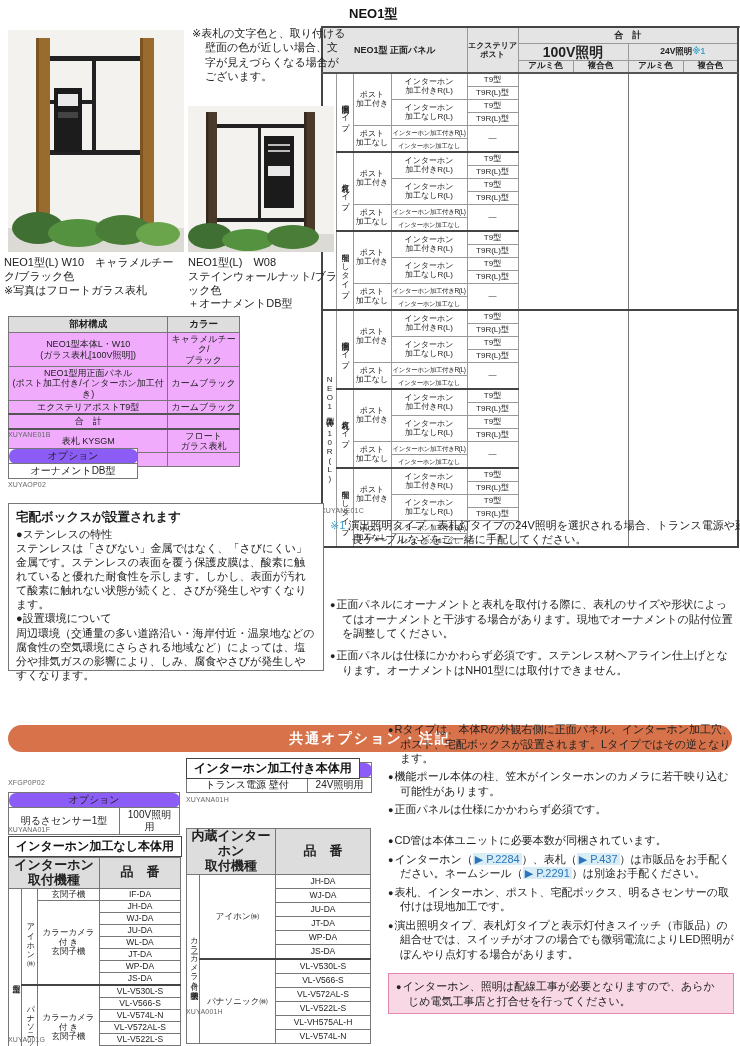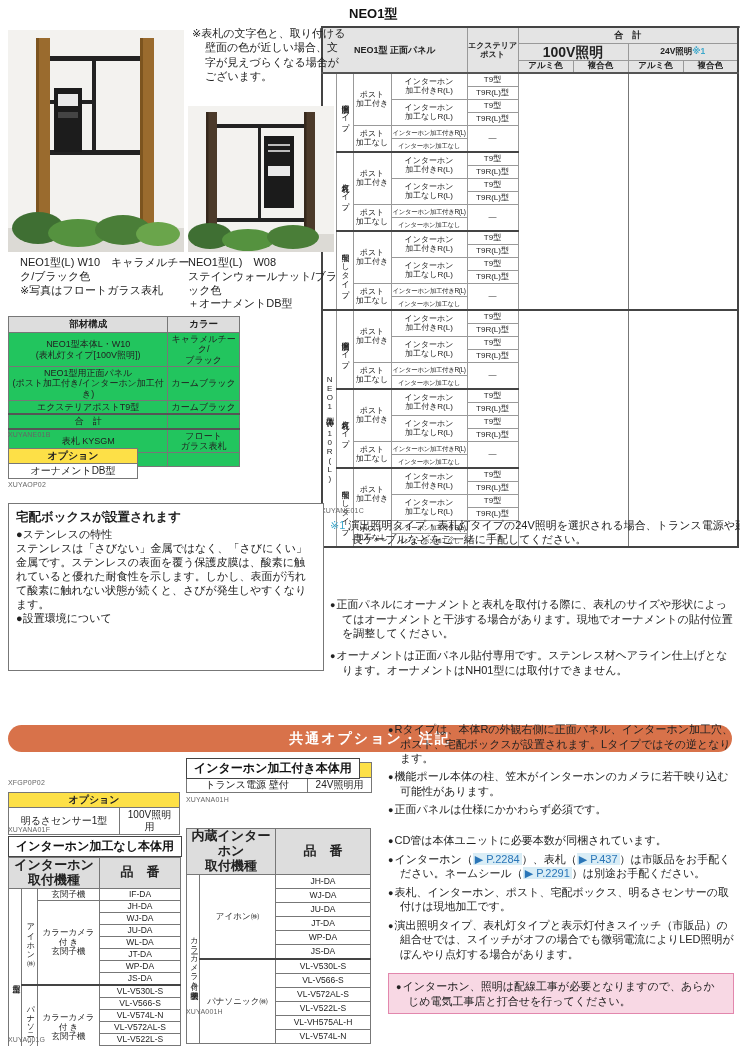--- a/index.html
+++ b/index.html
@@ -31,24 +31,24 @@
 
   
   .photo{position:absolute;}
   .caption{position:absolute;font-size:11px;line-height:1.25;color:#222;}
   .photo-note{position:absolute;left:192px;top:26px;width:142px;font-size:11px;line-height:1.3;
               padding-left:13px;text-indent:-13px;}
 
   
   table.st{border-collapse:collapse;background:#fff;position:absolute;border:1.5px solid #555;}
   .st th,.st td{border:1px solid #777;font-size:10px;text-align:center;padding:1px 3px;line-height:1.2;}
-  .st th{background:#fde047;font-weight:bold;}
+  .st th{background:#8b5cf6;font-weight:normal;border-radius:7px;}
 
   
-  table.pt{border-collapse:collapse;position:absolute;left:8px;top:316px;width:232px;border:1.5px solid #555;background:#22c55e;}
+  table.pt{border-collapse:collapse;position:absolute;left:8px;top:316px;width:232px;border:1.5px solid #555;background:#f0abfc;}
   .pt th{border:1px solid #777;background:#ddd;font-size:9.5px;padding:1px 2px;}
   .pt td{border:1px solid #777;font-size:9px;text-align:center;padding:1px 2px;line-height:1.15;}
   .pt tr.tt td{border-top:2px solid #555;}
 
   
   .notice{position:absolute;left:8px;top:503px;width:300px;height:156px;border:1.5px solid #777;
           padding:5px 7px;font-size:11px;line-height:1.28;background:#fff;}
   .notice .t{font-size:12.5px;font-weight:bold;margin-bottom:2px;}
 
   
@@ -440,21 +440,21 @@
       </tbody>
   </table>
   <div class="code" style="left:321px;top:507px">XUYANE01C</div>
 
   <div class="note1">
     <span class="blue">※1</span>
     <span>演出照明タイプ・表札灯タイプの24V照明を選択される場合、トランス電源や延長ケーブルなどをご一緒に手配してください。</span>
   </div>
   <ul class="blist" id="mid-bullets">
       <li>正面パネルにオーナメントと表札を取付ける際に、表札のサイズや形状によってはオーナメントと干渉する場合があります。現地でオーナメントの貼付位置を調整してください。</li>
-      <li>オーナメントは正面パネル貼付専用です。ステンレス材ヘアライン仕上げとなります。オーナメントはNH01型には取付けできません。</li>
+      <li>正面パネルは仕様にかかわらず必須です。ステンレス材ヘアライン仕上げとなります。オーナメントはNH01型には取付けできません。</li>
     </ul>
 
   <div class="photo" style="left:8px;top:30px">
     <svg width="176" height="222">
       <rect width="176" height="222" fill="#f3f2ef"></rect>
       <rect y="198" width="176" height="24" fill="#dcdad5"></rect>
       <rect x="28" y="8" width="14" height="198" fill="#9a6b2e"></rect>
         <rect x="28" y="8" width="3" height="198" fill="#7c541f"></rect>
       <rect x="132" y="8" width="14" height="198" fill="#9a6b2e"></rect>
         <rect x="132" y="8" width="3" height="198" fill="#7c541f"></rect>
@@ -485,41 +485,41 @@
       <rect x="70" y="18" width="3" height="98" fill="#222"></rect>
       <rect x="76" y="30" width="30" height="72" fill="#1b1b1b"></rect>
       <rect x="80" y="38" width="22" height="2" fill="#bbb"></rect>
       <rect x="80" y="44" width="22" height="2" fill="#bbb"></rect>
       <rect x="80" y="60" width="22" height="10" fill="#e9e9e9"></rect>
       <ellipse cx="22" cy="130" rx="22" ry="13" fill="#3f6f33"></ellipse>
       <ellipse cx="60" cy="134" rx="26" ry="11" fill="#55923f"></ellipse>
       <ellipse cx="105" cy="131" rx="26" ry="12" fill="#4a7e38"></ellipse>
     </svg>
   </div>
-  <div class="caption pre" style="left:20px;top:256px;width:176px">NEO1型(L) W10　キャラメルチーク/ブラック色
+  <div class="caption pre" style="left:4px;top:256px;width:176px">NEO1型(L) W10　キャラメルチーク/ブラック色
 ※写真はフロートガラス表札</div>
   <div class="caption pre" style="left:188px;top:256px;width:150px">NEO1型(L)　W08
 ステインウォールナット/ブラック色
 ＋オーナメントDB型</div>
 
   <table class="pt">
     <colgroup>
         <col style="width:160px">
         <col style="width:72px">
       </colgroup>
     <thead>
       <tr>
         <th>部材構成</th>
         <th>カラー</th>
       </tr>
     </thead>
     <tbody id="parts-tbody">
         <tr>
           <td class="pre">NEO1型本体L・W10
-(表札灯タイプ[100V照明])</td>
+(ガラス表札[100V照明])</td>
           <td class="pre">キャラメルチーク/
 ブラック</td>
         </tr>
         <tr>
           <td class="pre">NEO1型用正面パネル
 (ポスト加工付き/インターホン加工付き)</td>
           <td class="pre">カームブラック</td>
         </tr>
         <tr>
           <td class="pre">エクステリアポストT9型</td>
@@ -552,20 +552,21 @@
         </tr>
   </tbody>
     </table>
   <div class="code" style="left:8px;top:481px">XUYAOP02</div>
 
   <div class="notice">
     <div class="t">宅配ボックスが設置されます</div>
     <div>●ステンレスの特性</div>
     <div>ステンレスは「さびない」金属ではなく、「さびにくい」金属です。ステンレスの表面を覆う保護皮膜は、酸素に触れていると優れた耐食性を示します。しかし、表面が汚れて酸素に触れない状態が続くと、さびが発生しやすくなります。</div>
     <div>●設置環境について</div>
+    <div>周辺環境（交通量の多い道路沿い・海岸付近・温泉地などの腐食性の空気環境にさらされる地域など）によっては、塩分や排気ガスの影響により、しみ、腐食やさびが発生しやすくなります。</div>
   </div>
 
   <div class="section-bar">共通オプション・注記</div>
 
   <div class="code" style="left:8px;top:779px">XFGP0P02</div>
 
   <table class="st" style="left:8px;top:792px;width:172px">
     <thead>
         <tr>
           <th colspan="2">オプション</th>

